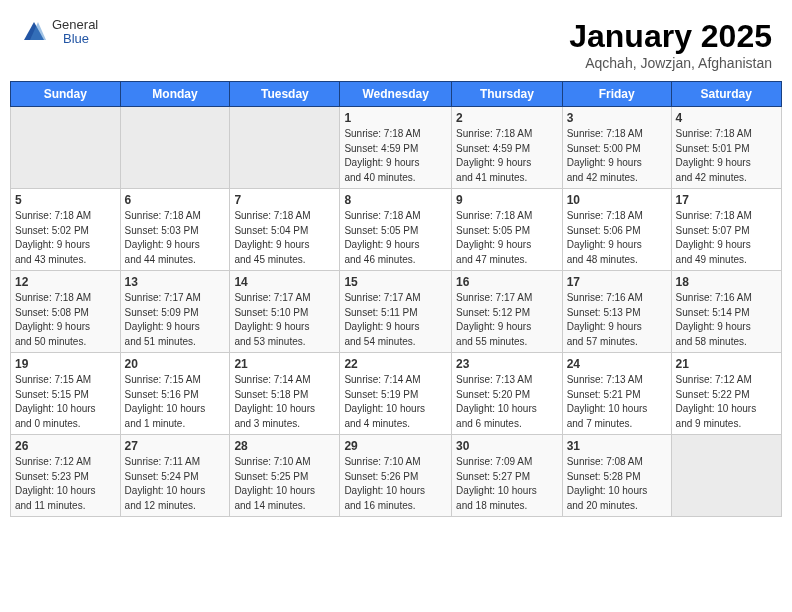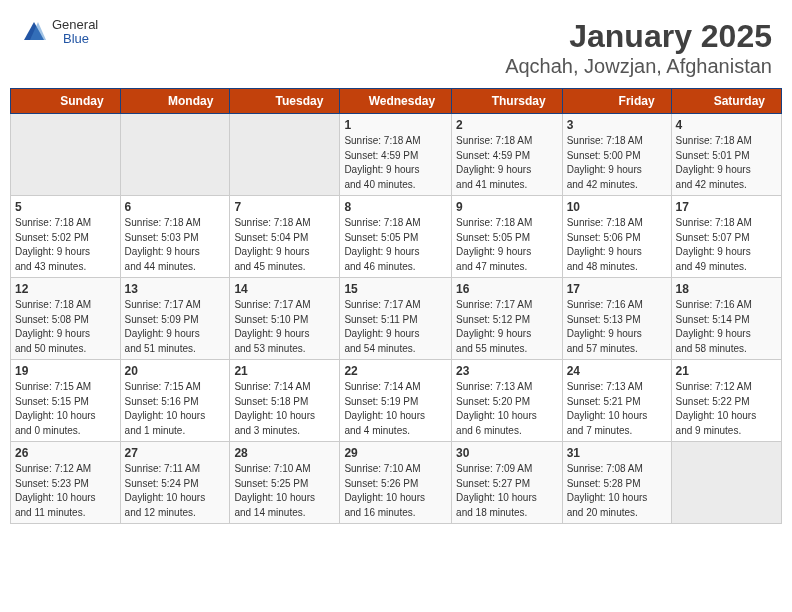--- a/index.html
+++ b/index.html
@@ -33,39 +33,39 @@
       width: 28px;
       height: 28px;
       margin-right: 4px;
     }
     .title-block {
       text-align: right;
     }
     .title-month {
       font-size: 32px;
       font-weight: bold;
-      color: #404040;
+      color: #000000;
     }
     .title-location {
-      font-size: 20px;
+      font-size: 14px;
       color: #555;
       text-align: right;
     }
     table {
       width: 100%;
       border-collapse: collapse;
       margin-top: 6px;
     }
     thead tr th {
-      background: #c2410c;
+      background: #3b82f6;
       color: #fff;
       font-size: 12px;
       font-weight: bold;
       padding: 5px 16px;
-      text-align: right;
+      text-align: center;
       border: 1px solid #1a4080;
     }
     tbody tr td {
       border: 1px solid #ccc;
       vertical-align: top;
       padding: 4px 4px 3px 4px;
       width: 113px;
       min-height: 70px;
       font-size: 10.5px;
       color: #333;

